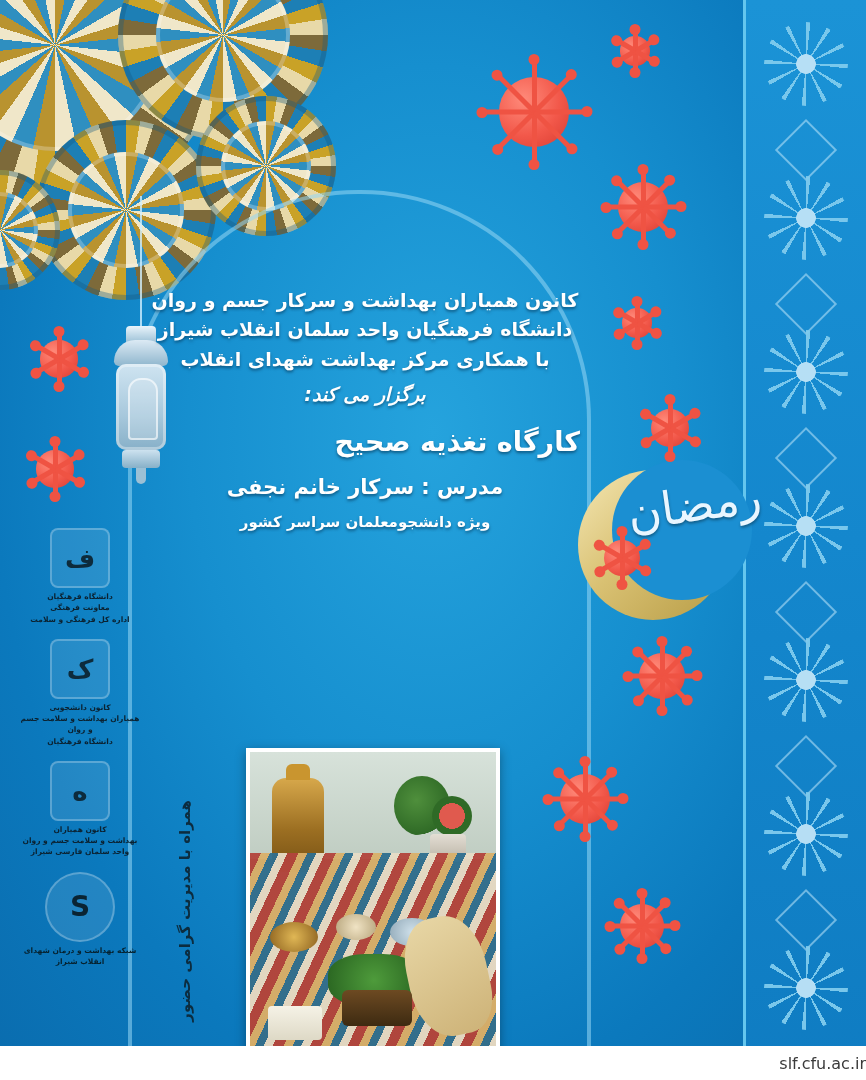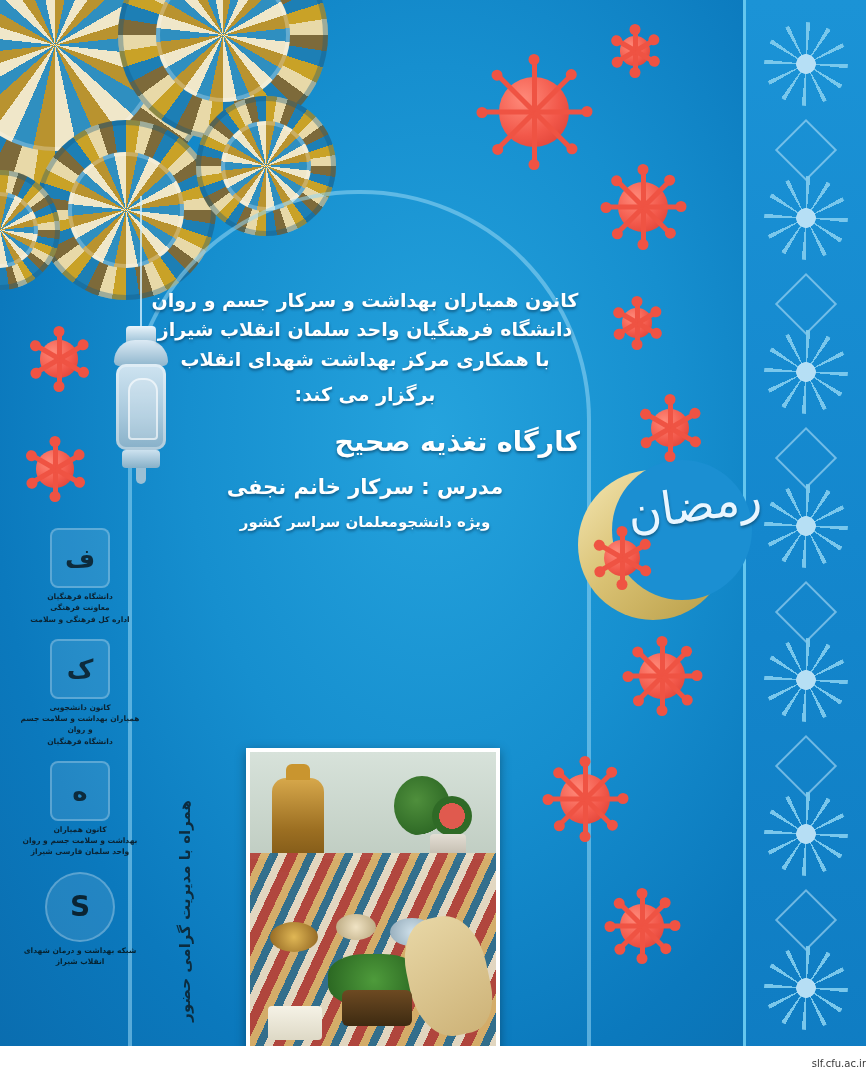--- a/index.html
+++ b/index.html
@@ -151,21 +151,21 @@
   .text-block{
     position:absolute;left:150px;top:286px;width:430px;
     text-align:center;direction:rtl;
   }
   .line{
     color:#ffffff;font-weight:bold;
     text-shadow:0 2px 3px rgba(0,40,70,.55);
     line-height:1.55;
   }
   .l-org{font-size:19px;}
-  .l-holds{font-size:19px;margin-top:6px;}
+  .l-holds{font-size:19px;margin-top:6px;font-style:italic;}
   .l-title{font-size:27px;margin-top:10px;line-height:1.6;text-align:right;}
   .l-when{font-size:20px;margin-top:12px;}
   .l-hour{font-size:19px;margin-top:4px;}
   .l-teacher{font-size:21px;margin-top:8px;}
   .l-audience{font-size:15px;margin-top:8px;}
   
   .photo{
     position:absolute;left:246px;top:748px;width:254px;height:306px;
     background:#ffffff;padding:4px;box-sizing:border-box;
     box-shadow:0 3px 10px rgba(0,0,0,.35);
@@ -248,21 +248,21 @@
     color:#0c2c3f;font-size:15px;font-weight:bold;direction:rtl;
     letter-spacing:1px;
   }
   
   .footer{
     position:absolute;left:0;bottom:0;width:866px;height:34px;
     background:#ffffff;display:flex;align-items:center;
   }
   .footer .url{
     font-family:"DejaVu Sans", sans-serif;
-    font-size:10px;color:#3a3a3a;padding-left:10px;direction:ltr;
+    font-size:16px;color:#3a3a3a;padding-left:10px;direction:ltr;
   }
 </style>
 </head>
 <body>
 
 <div class="poster">
 
   <div class="right-band">
     <div class="star" style="top:22px"></div>
     <div class="diamond" style="top:128px"></div>

